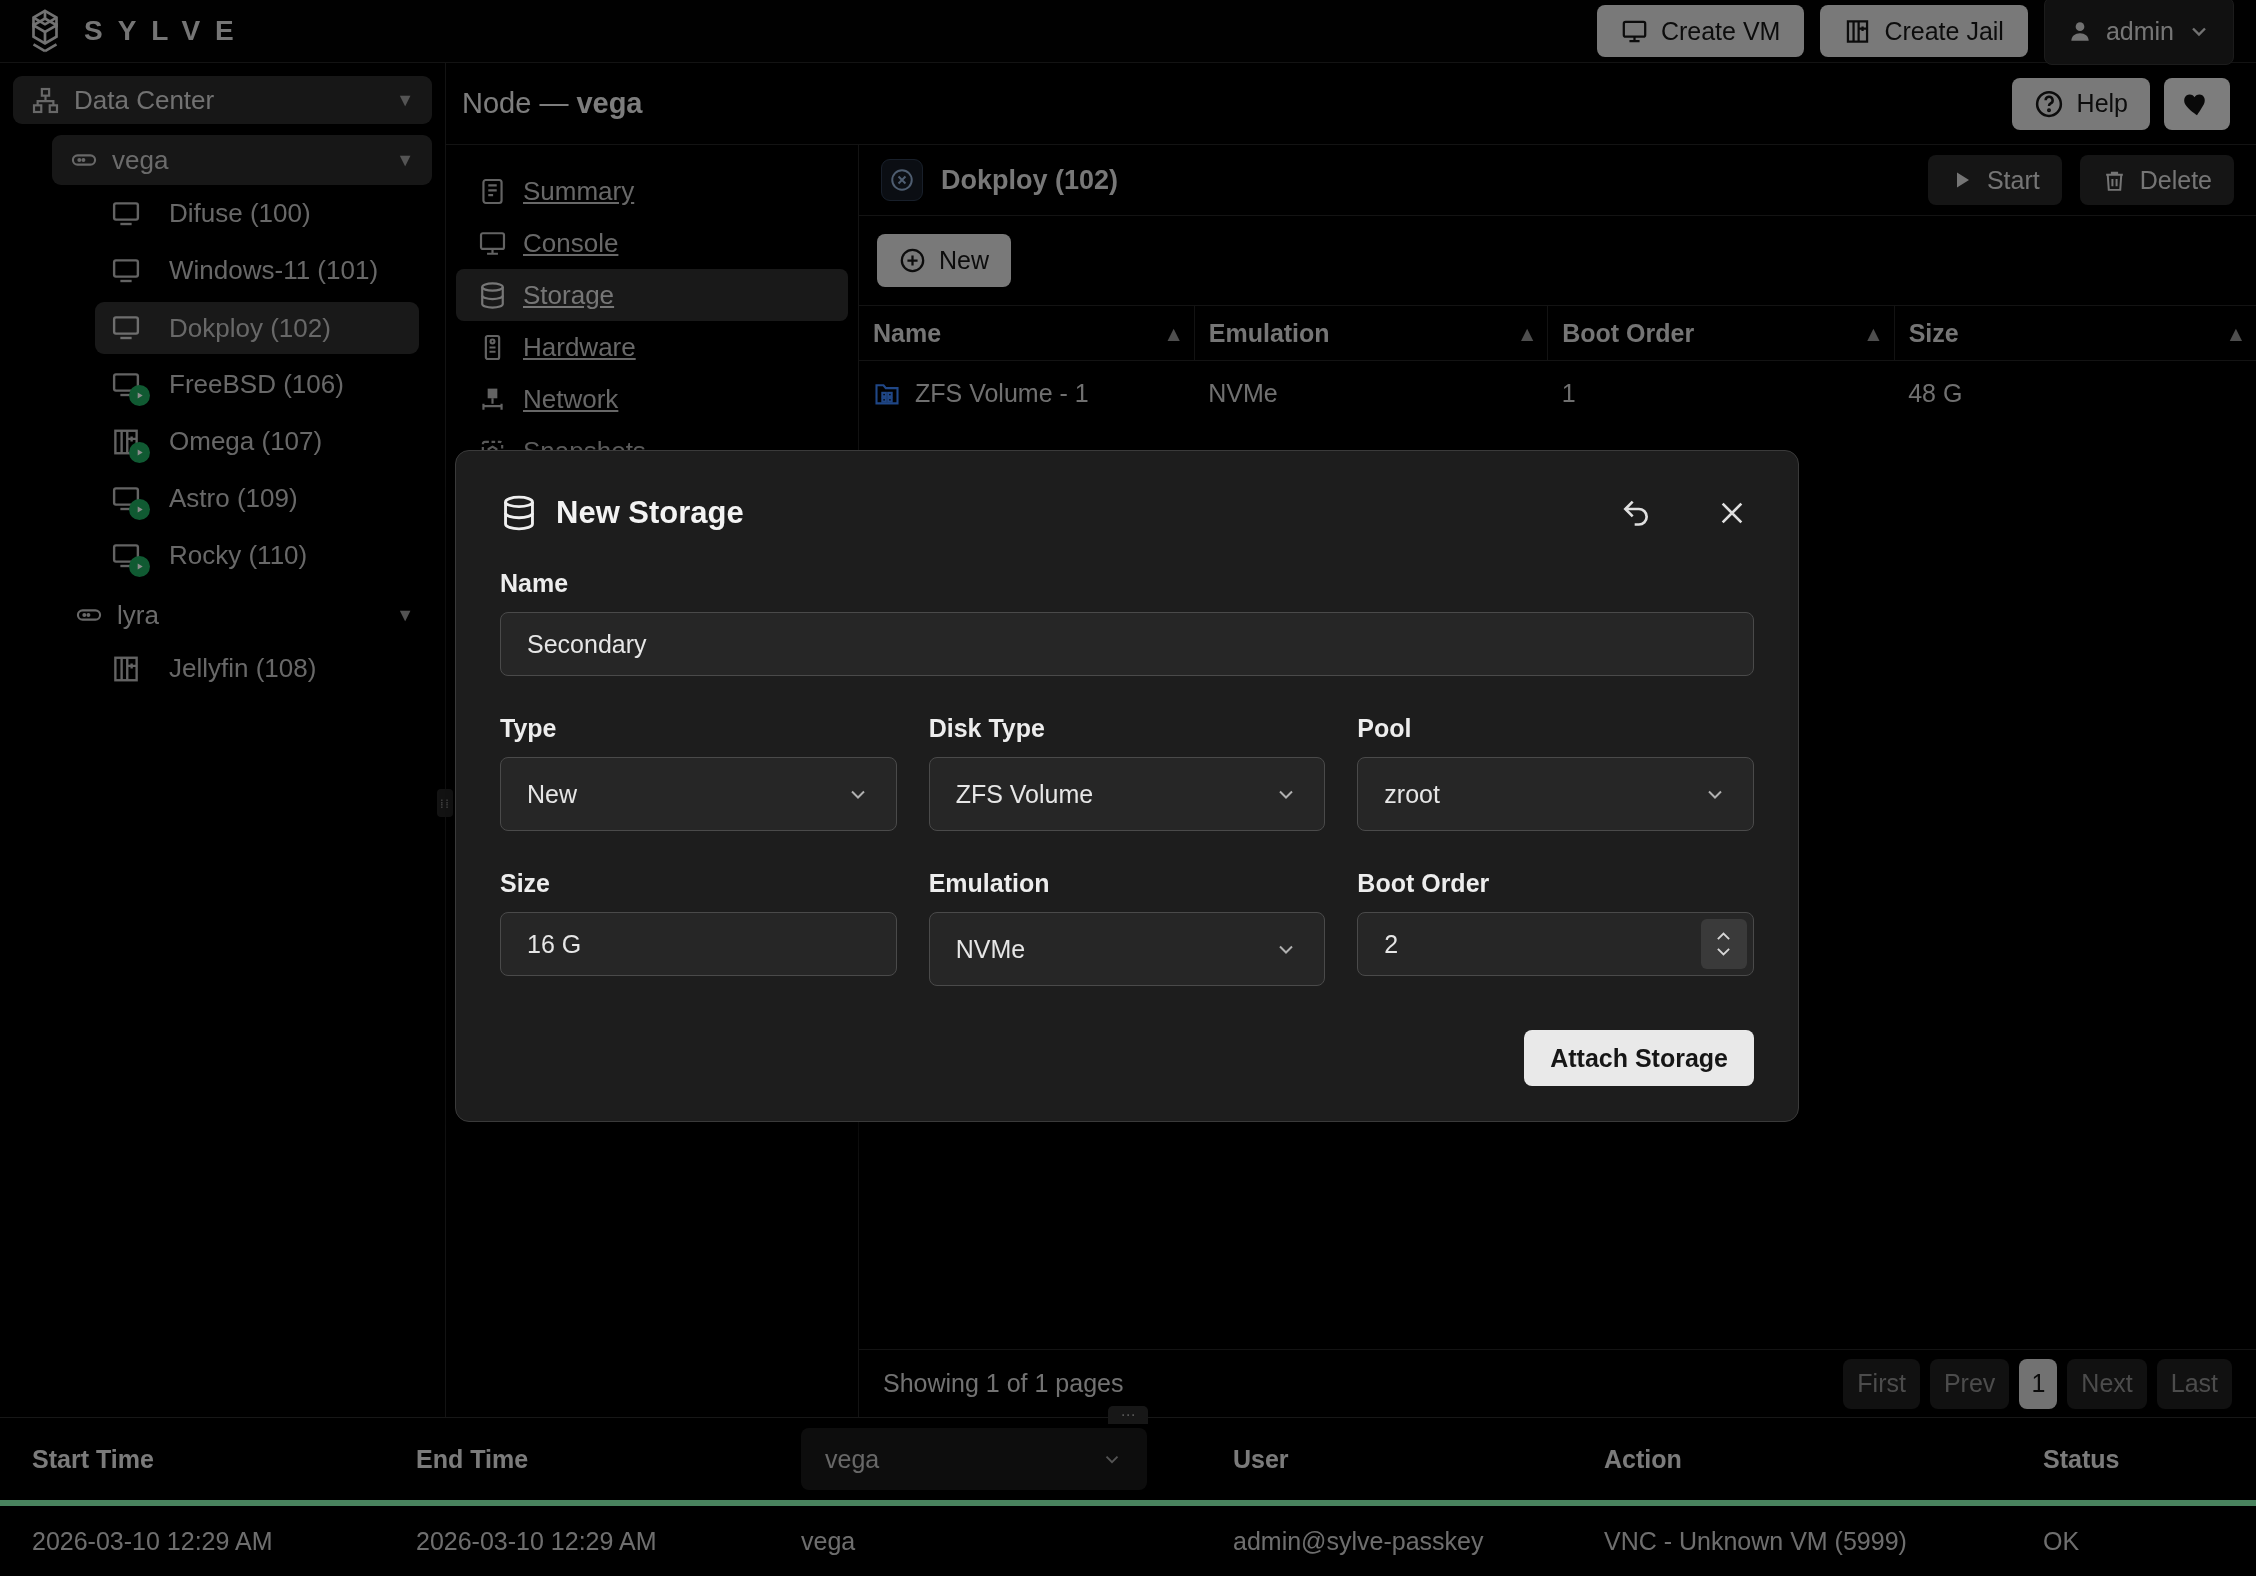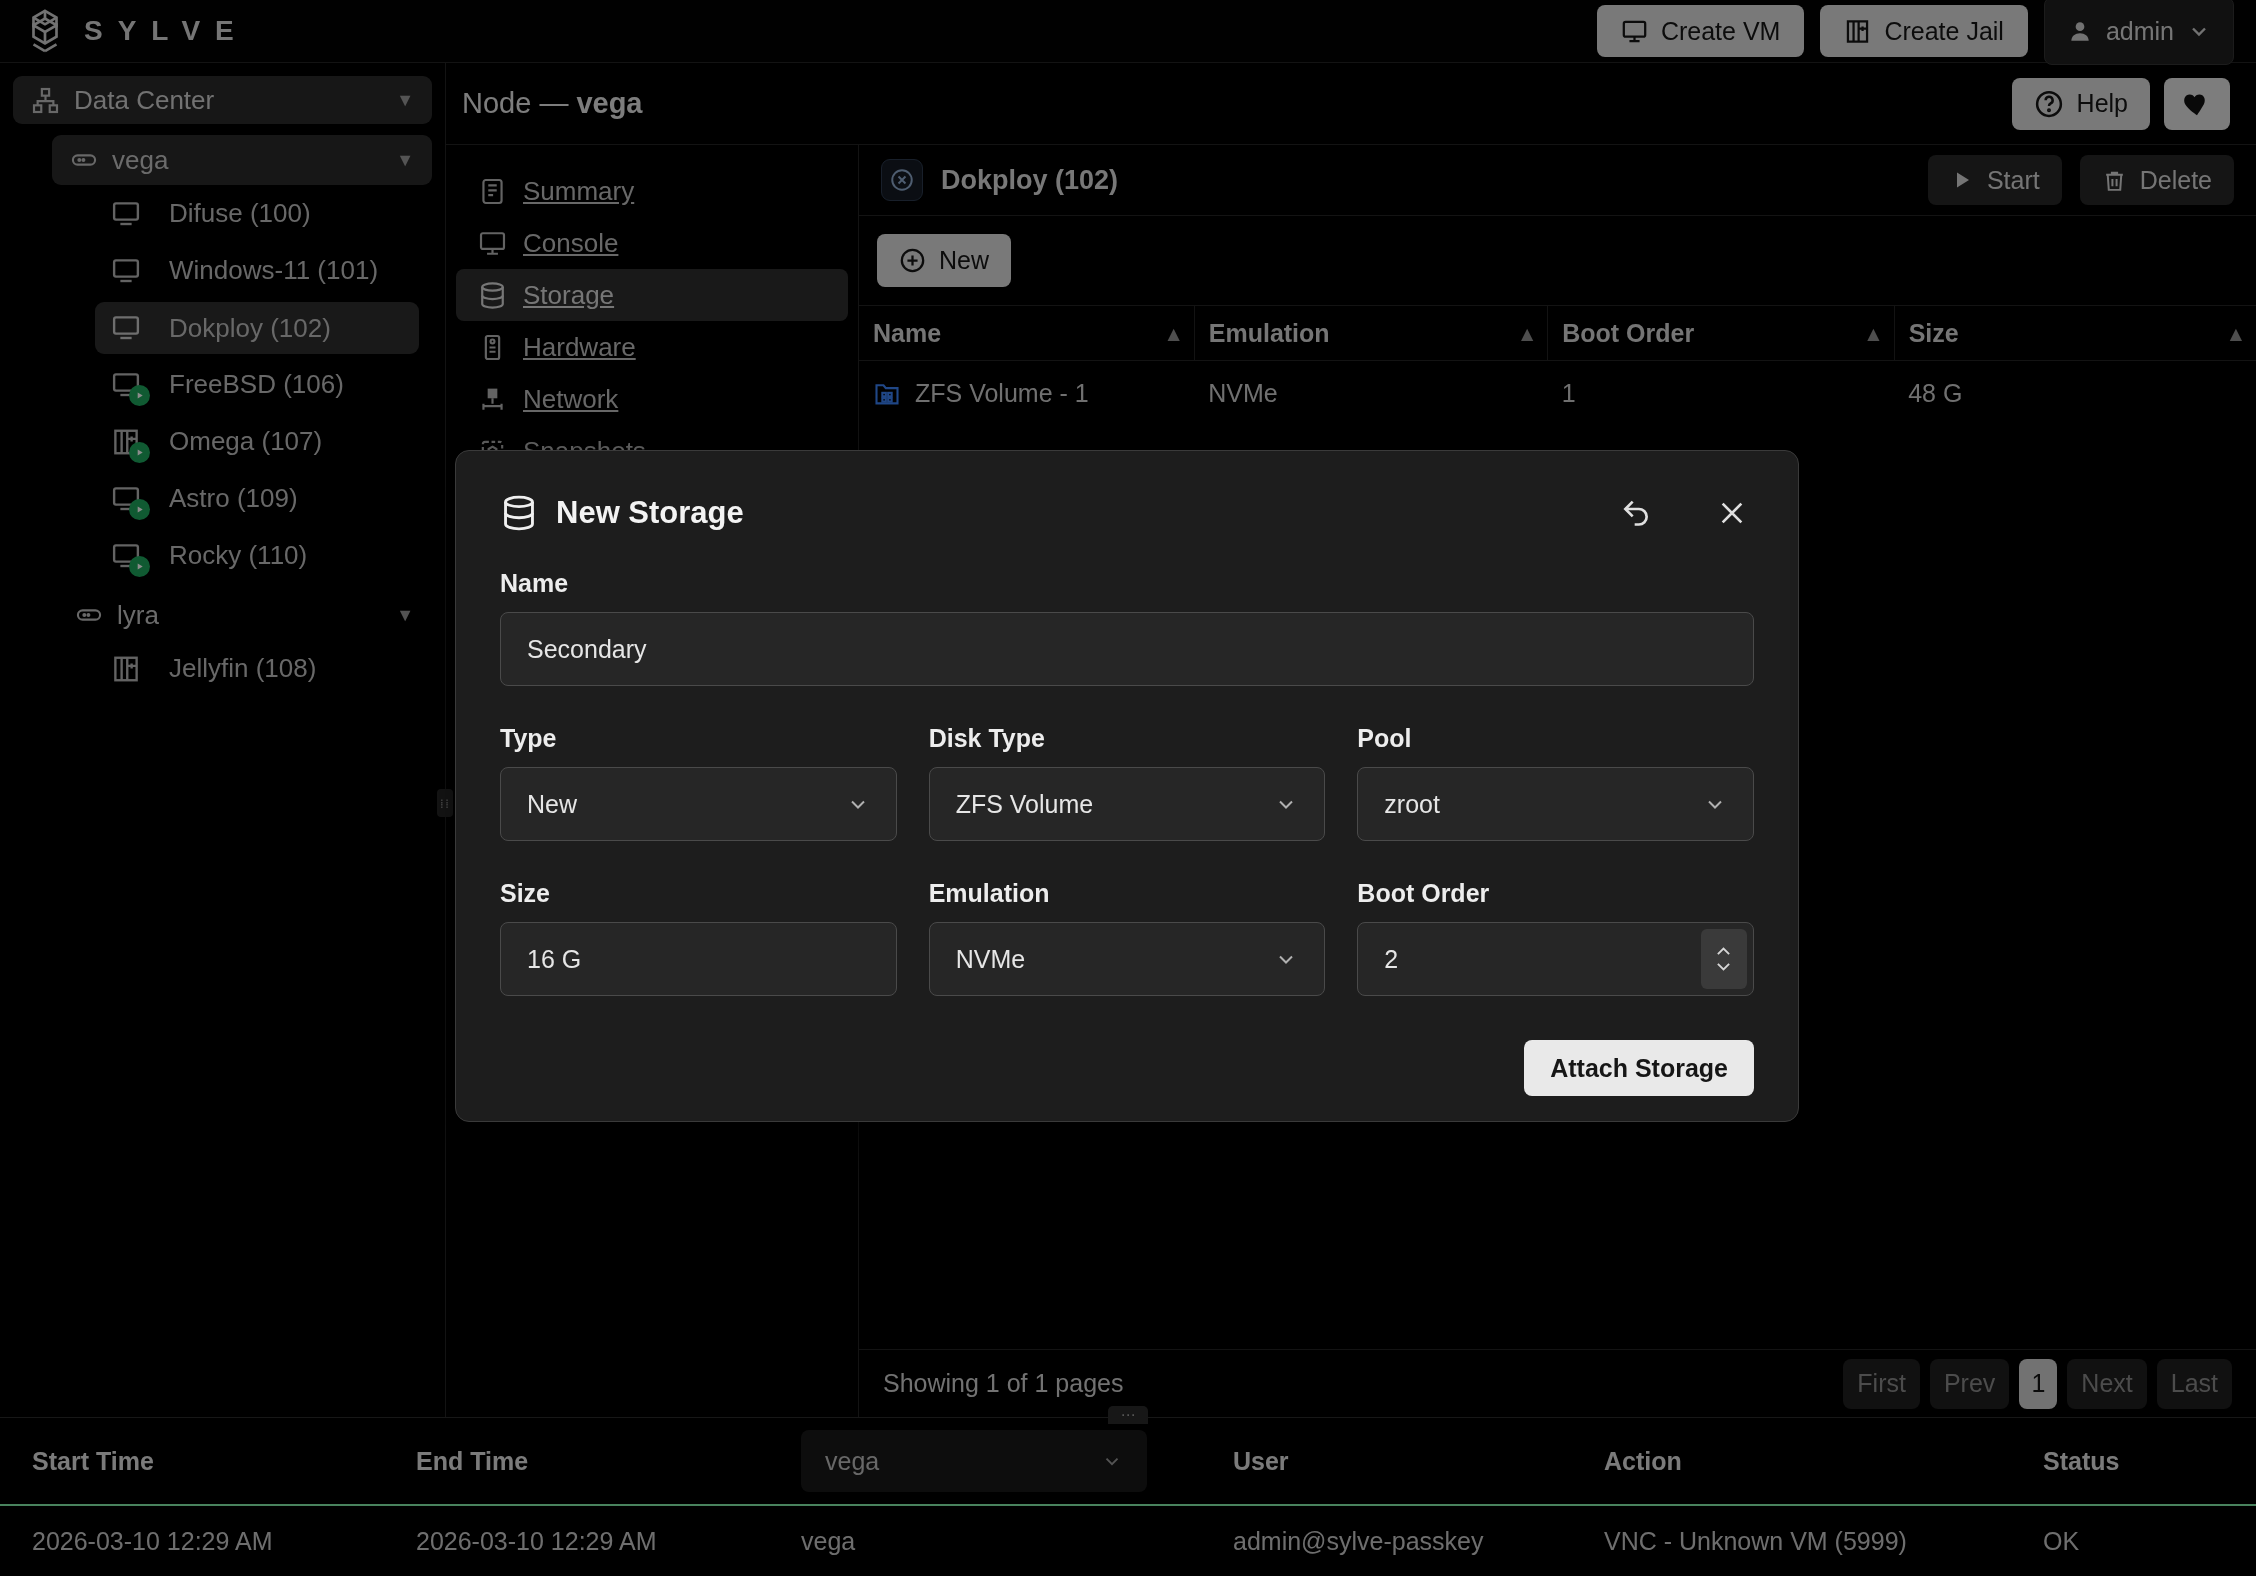--- a/index.html
+++ b/index.html
@@ -99,41 +99,41 @@
   .pg-btn.page-active { background:#cfcfcf; color:#141414; min-width:38px; padding:0 8px; }
 
   
   .audit { position:relative; height:159px; border-top:1px solid #2a2a2a; }
   .audit-handle { position:absolute; top:-12px; left:50%; transform:translateX(-50%);
                   width:40px; height:18px; background:#2b2b2b; border-radius:5px 5px 0 0;
                   color:#a0a0a0; font-size:15px; display:flex; align-items:center;
                   justify-content:center; cursor:row-resize; font-family:"DejaVu Sans",sans-serif; }
   .audit-grid { display:grid; grid-template-columns:384px 385px 432px 371px 439px 1fr;
                 padding-left:32px; align-items:center; }
-  .audit-head { height:88px; border-bottom:2px solid #86efac; }
+  .audit-head { height:88px; border-bottom:6px solid #86efac; }
   .audit-head .hlabel { font-size:25px; font-weight:700; color:#e0e0e0; }
   .host-select { width:346px; height:62px; background:#191919; border-radius:8px;
                  display:flex; align-items:center; justify-content:space-between;
                  padding:0 24px; color:#bdbdbd; font-size:25px; cursor:pointer; }
   .audit-row { height:70px; }
   .audit-row span { font-size:25px; color:#c9c9c9; }
 
   
   .overlay { position:absolute; inset:0; background:rgba(0,0,0,0.45); z-index:50; }
   .modal { position:absolute; left:455px; top:450px; width:1344px; height:672px; z-index:60;
            background:#1d1d1d; border:1px solid #3a3a3a; border-radius:14px; padding:40px 44px;
            box-shadow:0 20px 60px rgba(0,0,0,0.6); }
   .modal-head { display:flex; align-items:center; gap:18px; }
   .modal-title { font-size:31px; font-weight:700; color:#f3f3f3; }
   .modal-head .spacer { flex:1; }
   .icon-btn { background:none; border:none; color:#e0e0e0; cursor:pointer; padding:6px; }
   .modal-head .icon-btn + .icon-btn { margin-left:34px; }
   .field-label { font-size:25px; font-weight:700; color:#ededed; }
   .lbl-name { margin-top:34px; }
-  .text-input { width:100%; height:74px; background:#262626; border:1px solid #4a4a4a;
+  .text-input { width:100%; height:64px; background:#262626; border:1px solid #4a4a4a;
                 border-radius:8px; color:#e6e6e6; font-size:25px; padding:16px 26px;
                 font-family:inherit; margin-top:14px; outline:none; }
   .form-grid { display:grid; grid-template-columns:1fr 1fr 1fr; column-gap:32px; margin-top:38px; }
   .fake-select { height:74px; background:#262626; border:1px solid #4a4a4a; border-radius:8px;
                  display:flex; align-items:center; justify-content:space-between; padding:0 26px;
                  color:#e6e6e6; font-size:25px; margin-top:14px; cursor:pointer; }
   .chev { color:#b0b0b0; }
   .num-wrap { position:relative; margin-top:14px; }
   .num-wrap .text-input { margin-top:0; padding-right:70px; }
   .spinner { position:absolute; top:7px; right:7px; bottom:7px; width:46px; background:#3a3a3a;

